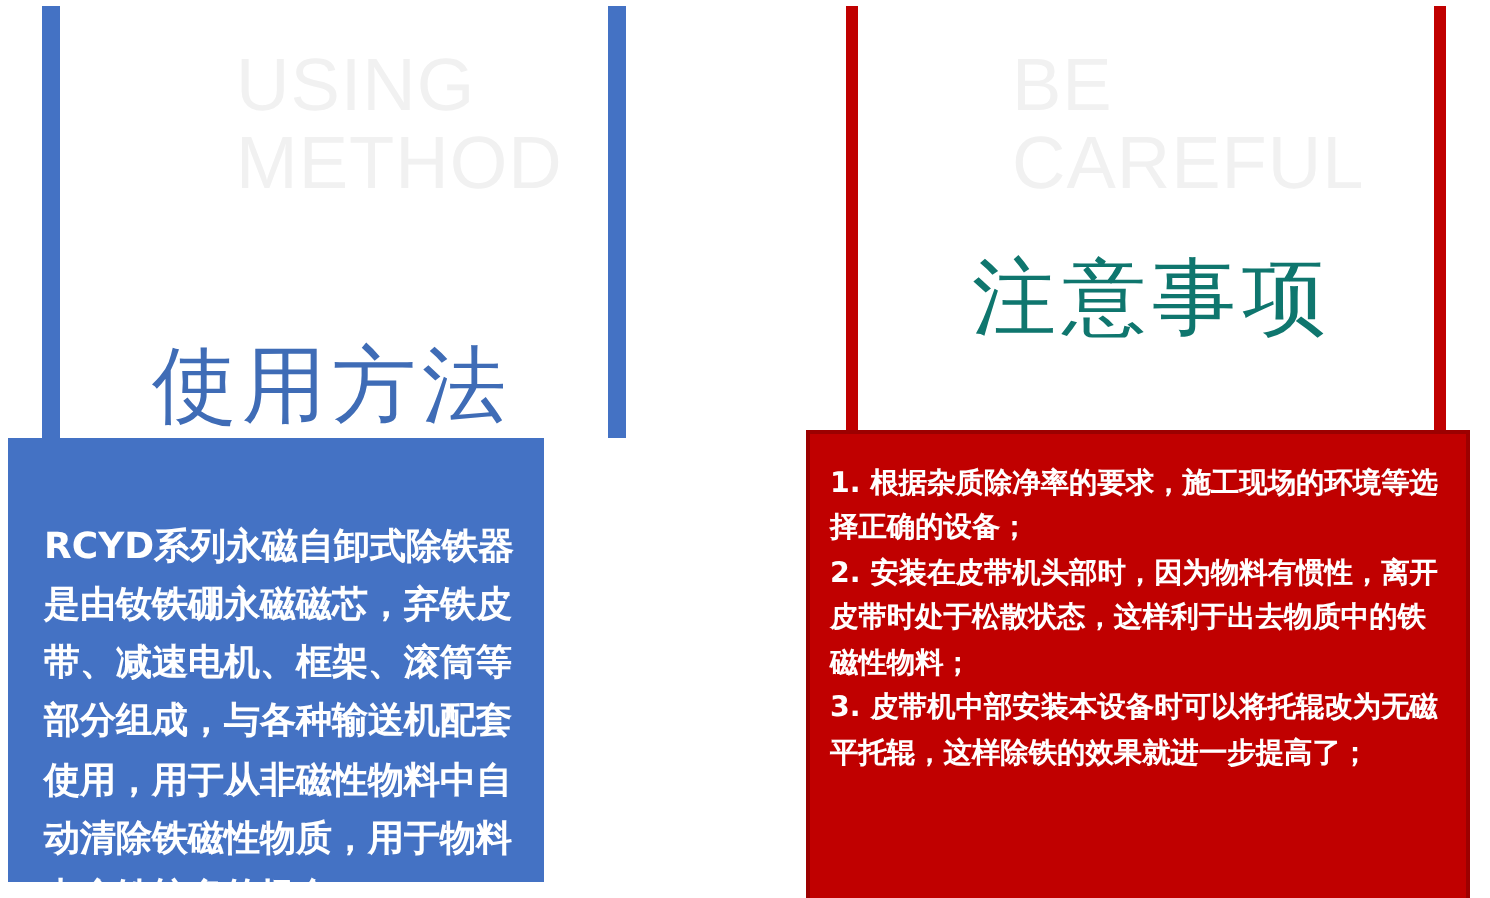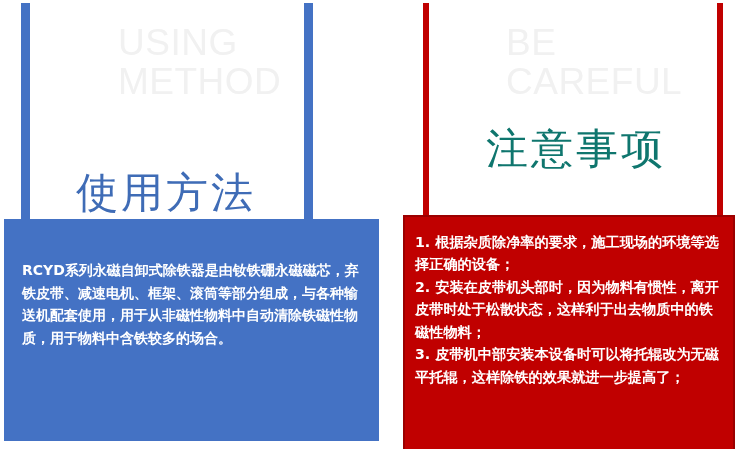--- a/index.html
+++ b/index.html
@@ -83,25 +83,25 @@
     box-sizing: border-box;
     color: #ffffff;
     font-family: "DejaVu Sans", "Liberation Sans", sans-serif;
     font-weight: bold;
     white-space: pre-line;
   }
 
   .body-box-blue {
     left: 4px;
     top: 219px;
-    width: 375px;
+    width: 268px;
     height: 222px;
     background: #4472c4;
     padding: 40px 14px 0 18px;
-    font-size: 14px;
+    font-size: 18px;
     line-height: 1.62;
     letter-spacing: 0px;
   }
 
   .body-box-red {
     left: 403px;
     top: 215px;
     width: 332px;
     height: 286px;
     background: #c00000;

